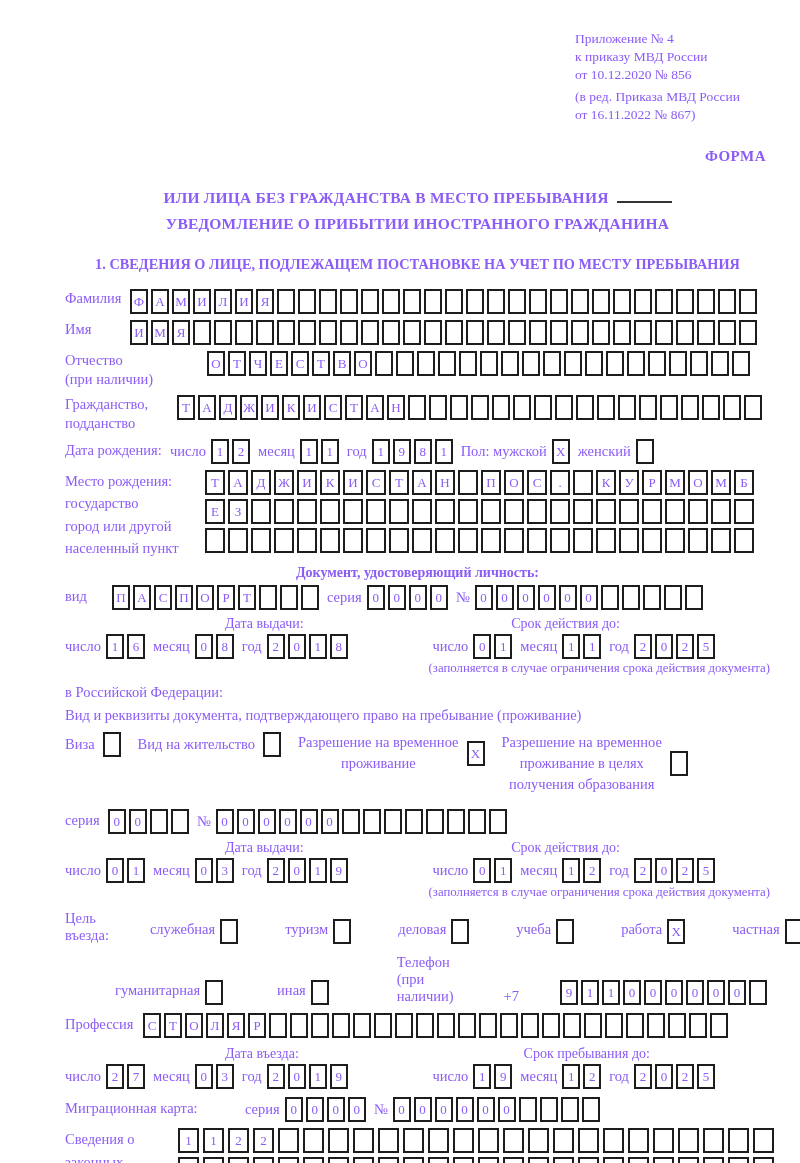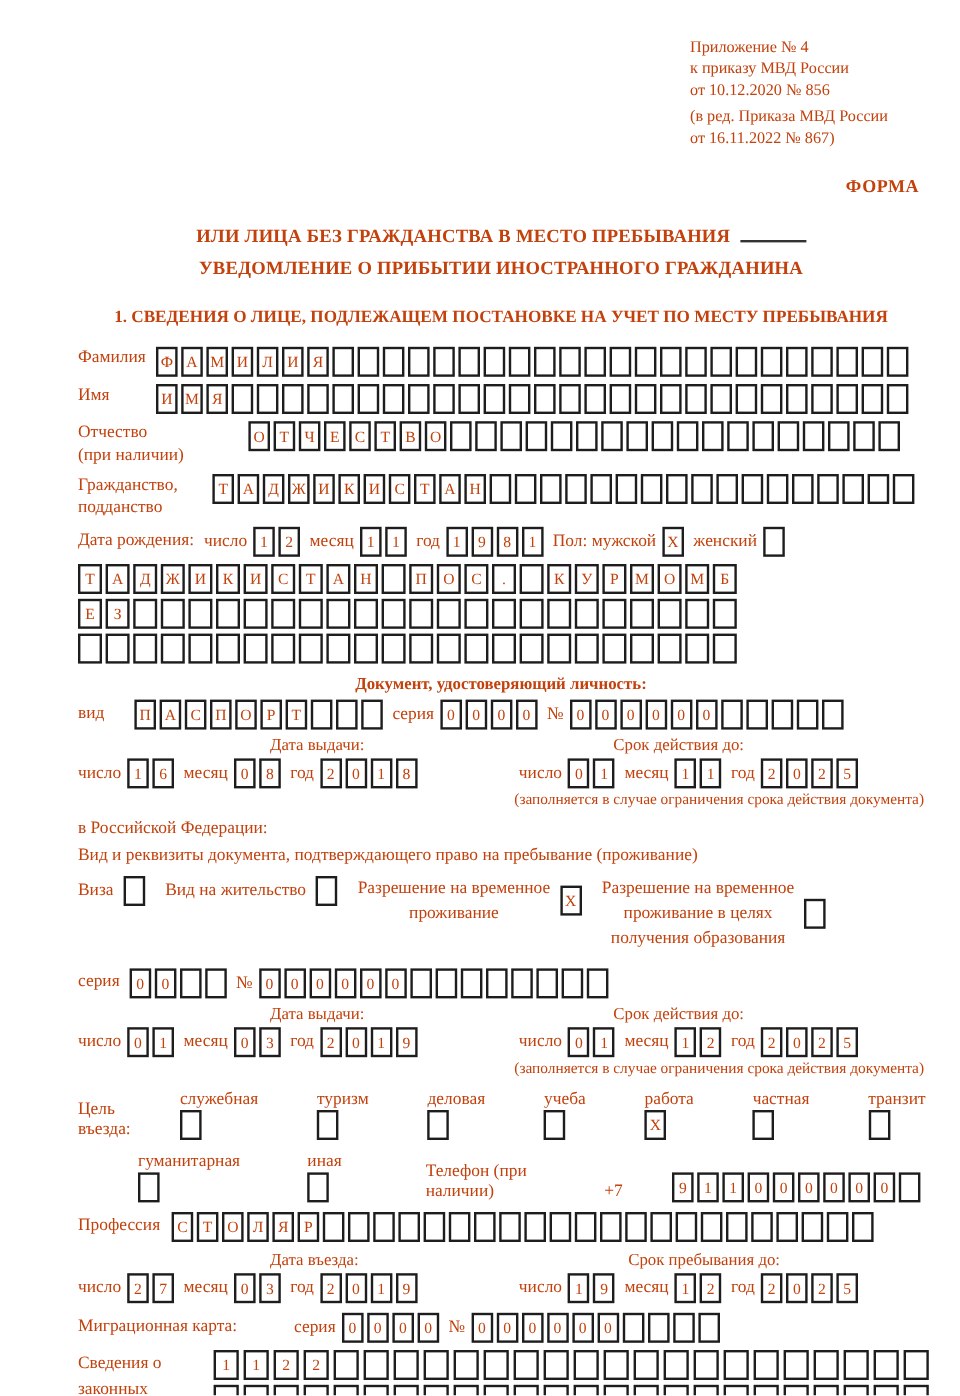--- a/index.html
+++ b/index.html
@@ -2,21 +2,21 @@
 <html><head>
 <meta charset="utf-8">
 <style>
   html,body{margin:0;padding:0;background:#ffffff;}
   .page{
     position:relative;
     width:800px;height:1163px;
     box-sizing:border-box;
     padding:30px 30px 10px 65px;
     font-family:"Liberation Serif","DejaVu Serif",serif;
-    color:#c2410c;
+    color:#8b5cf6;
     font-size:14.5px;
     overflow:hidden;
     background:#fff;
   }
   
   .hdr-wrap{display:flex;justify-content:flex-end;}
   .hdr-block{width:195px;font-size:13.5px;line-height:1.32;text-align:left;}
   .hdr-sub{margin-top:5px;}
   .forma{margin-top:24px;text-align:right;font-weight:bold;font-size:15px;letter-spacing:.5px;padding-right:4px;}
   .title{margin-top:20px;text-align:center;font-weight:bold;font-size:15.5px;line-height:1.65;letter-spacing:.2px;}
@@ -54,21 +54,21 @@
   .dright{margin-left:auto;margin-right:52px;}
   .note{text-align:right;font-size:12.8px;margin-bottom:8px;}
   .intro{margin:6px 0 2px 0;}
   
   .permits{display:flex;align-items:flex-start;margin:8px 0 14px 0;}
   .permit{display:flex;align-items:center;margin-right:14px;}
   .permit-text{text-align:center;line-height:1.45;margin-right:8px;}
   .ctr{text-align:center;}
   
   .purposes{display:flex;align-items:flex-end;margin-bottom:8px;flex-wrap:nowrap;gap:35px;}
-  .purpose{display:flex;align-items:flex-start;margin-right:9px;flex-direction:column;}
+  .purpose{display:flex;align-items:flex-start;margin-right:9px;}
   .purpose .plbl{margin-right:5px;padding-top:2px;}
   .indent50{margin-left:50px;}
   .phone-pre{margin:0 6px 0 14px;padding-top:2px;}
   .mt8{margin-top:8px;}
 </style>
 </head>
 <body>
 
 <div class="page">
 
@@ -258,20 +258,26 @@
     <span class="cells">
         <span class="cell">X</span>
       </span>
     <span class="inline-lbl">женский</span>
     <span class="cells">
         <span class="cell"></span>
       </span>
   </div>
 
   <div class="frow">
+    <span class="lbl w140" style="line-height:1.55;">
+      <span>Место рождения:</span><br>
+      <span>государство</span><br>
+      <span>город или другой</span><br>
+      <span>населенный пункт</span>
+    </span>
     <span class="stack wide">
       <div class="cells">
           <span class="cell">Т</span>
           <span class="cell">А</span>
           <span class="cell">Д</span>
           <span class="cell">Ж</span>
           <span class="cell">И</span>
           <span class="cell">К</span>
           <span class="cell">И</span>
           <span class="cell">С</span>

